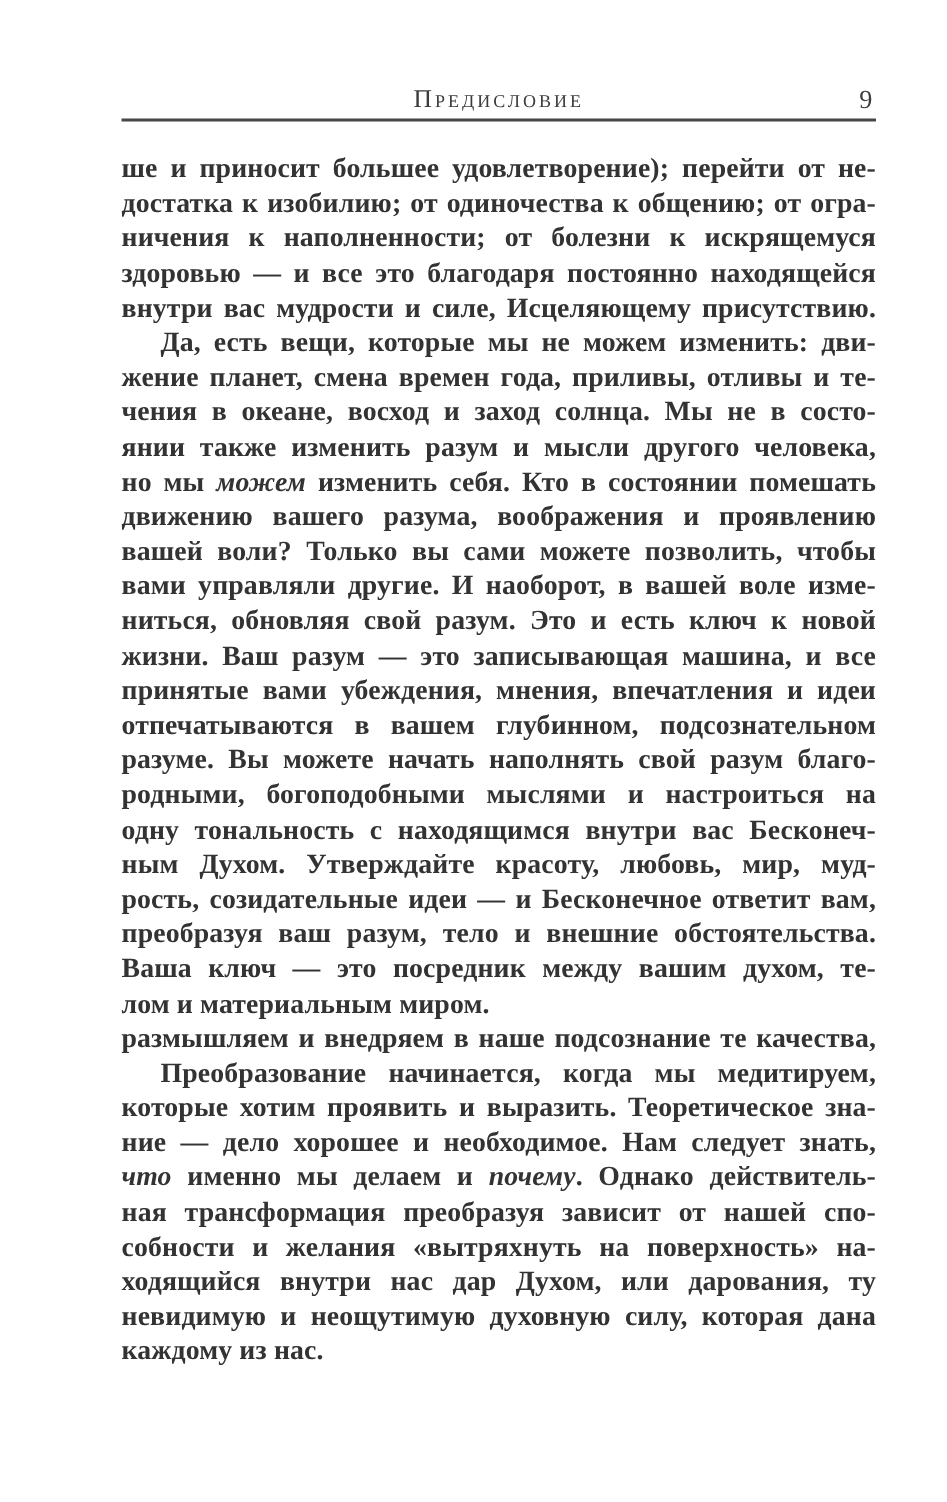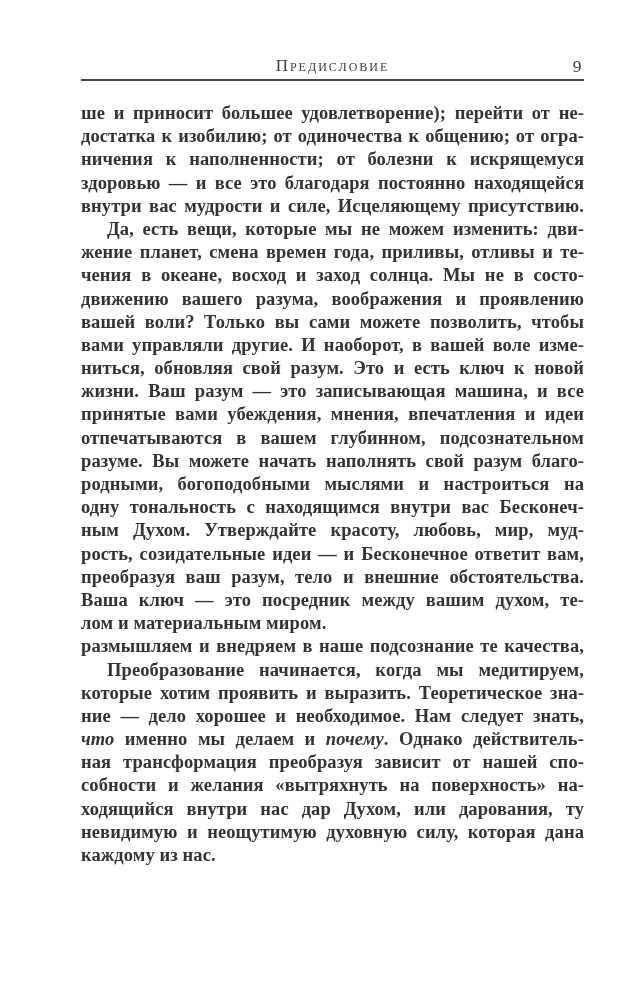--- a/index.html
+++ b/index.html
@@ -88,20 +88,22 @@
           <div class="line j"><span>ше и приносит большее удовлетворение); перейти от не-</span></div>
           <div class="line j"><span>достатка к изобилию; от одиночества к общению; от огра-</span></div>
           <div class="line j"><span>ничения к наполненности; от болезни к искрящемуся</span></div>
           <div class="line j"><span>здоровью — и все это благодаря постоянно находящейся</span></div>
           <div class="line j"><span>внутри вас мудрости и силе, Исцеляющему присутствию.</span></div>
         </div>
         <div class="paragraph">
           <div class="line j indent"><span>Да, есть вещи, которые мы не можем изменить: дви-</span></div>
           <div class="line j"><span>жение планет, смена времен года, приливы, отливы и те-</span></div>
           <div class="line j"><span>чения в океане, восход и заход солнца. Мы не в состо-</span></div>
+          <div class="line j"><span>янии также изменить разум и мысли другого человека,</span></div>
+          <div class="line j"><span>но мы </span><em>можем</em><span> изменить себя. Кто в состоянии помешать</span></div>
           <div class="line j"><span>движению вашего разума, воображения и проявлению</span></div>
           <div class="line j"><span>вашей воли? Только вы сами можете позволить, чтобы</span></div>
           <div class="line j"><span>вами управляли другие. И наоборот, в вашей воле изме-</span></div>
           <div class="line j"><span>ниться, обновляя свой разум. Это и есть ключ к новой</span></div>
           <div class="line j"><span>жизни. Ваш разум — это записывающая машина, и все</span></div>
           <div class="line j"><span>принятые вами убеждения, мнения, впечатления и идеи</span></div>
           <div class="line j"><span>отпечатываются в вашем глубинном, подсознательном</span></div>
           <div class="line j"><span>разуме. Вы можете начать наполнять свой разум благо-</span></div>
           <div class="line j"><span>родными, богоподобными мыслями и настроиться на</span></div>
           <div class="line j"><span>одну тональность с находящимся внутри вас Бесконеч-</span></div>

